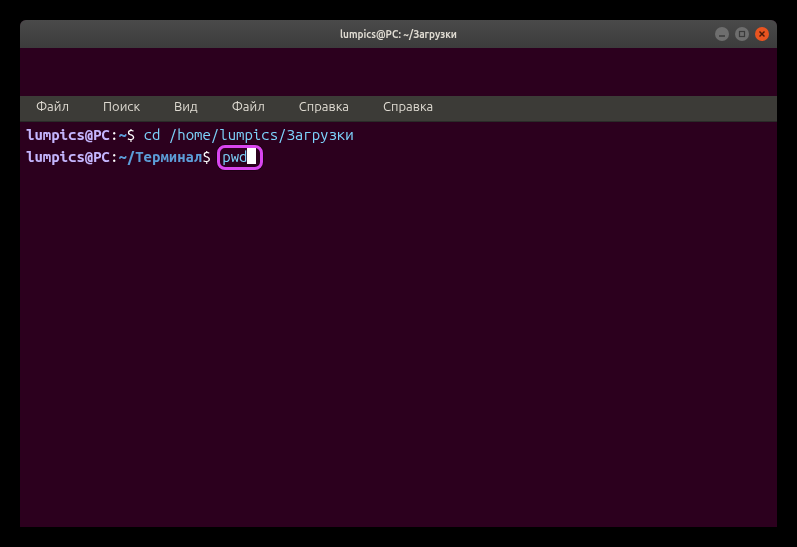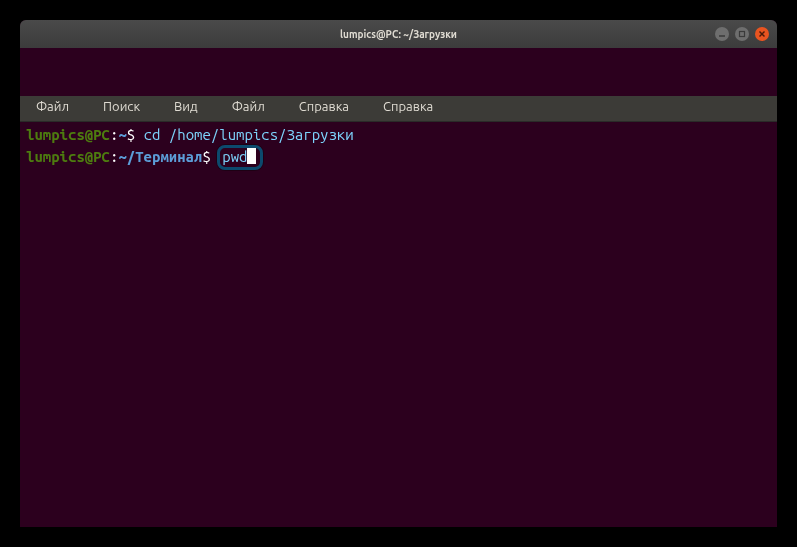--- a/index.html
+++ b/index.html
@@ -81,28 +81,28 @@
       padding: 4px 6px;
       font-size: 15px;
       line-height: 1.25;
       font-family: "Ubuntu Mono", "DejaVu Sans Mono", monospace;
       height: calc(100% - 54px);
       color: #fff;
     }
     .line {
       white-space: pre;
     }
-    .prompt-user { color: #4d7c0f; font-weight: bold; }
+    .prompt-user { color: #c4b5fd; font-weight: bold; }
     .prompt-colon { color: #ffffff; }
     .prompt-path { color: #5c9dd8; font-weight: bold; }
     .prompt-dollar { color: #ffffff; }
     .cmd { color: #7dd3fc; }
     .highlight-box {
       display: inline-block;
-      border: 3px solid #0c4a6e;
+      border: 3px solid #d946ef;
       border-radius: 8px;
       padding: 0 4px 0 2px;
       margin-left: -2px;
       box-shadow: 0 0 0 1px rgba(0,0,0,0.3);
     }
     .cursor {
       display: inline-block;
       width: 9px;
       height: 16px;
       background: #ffffff;

